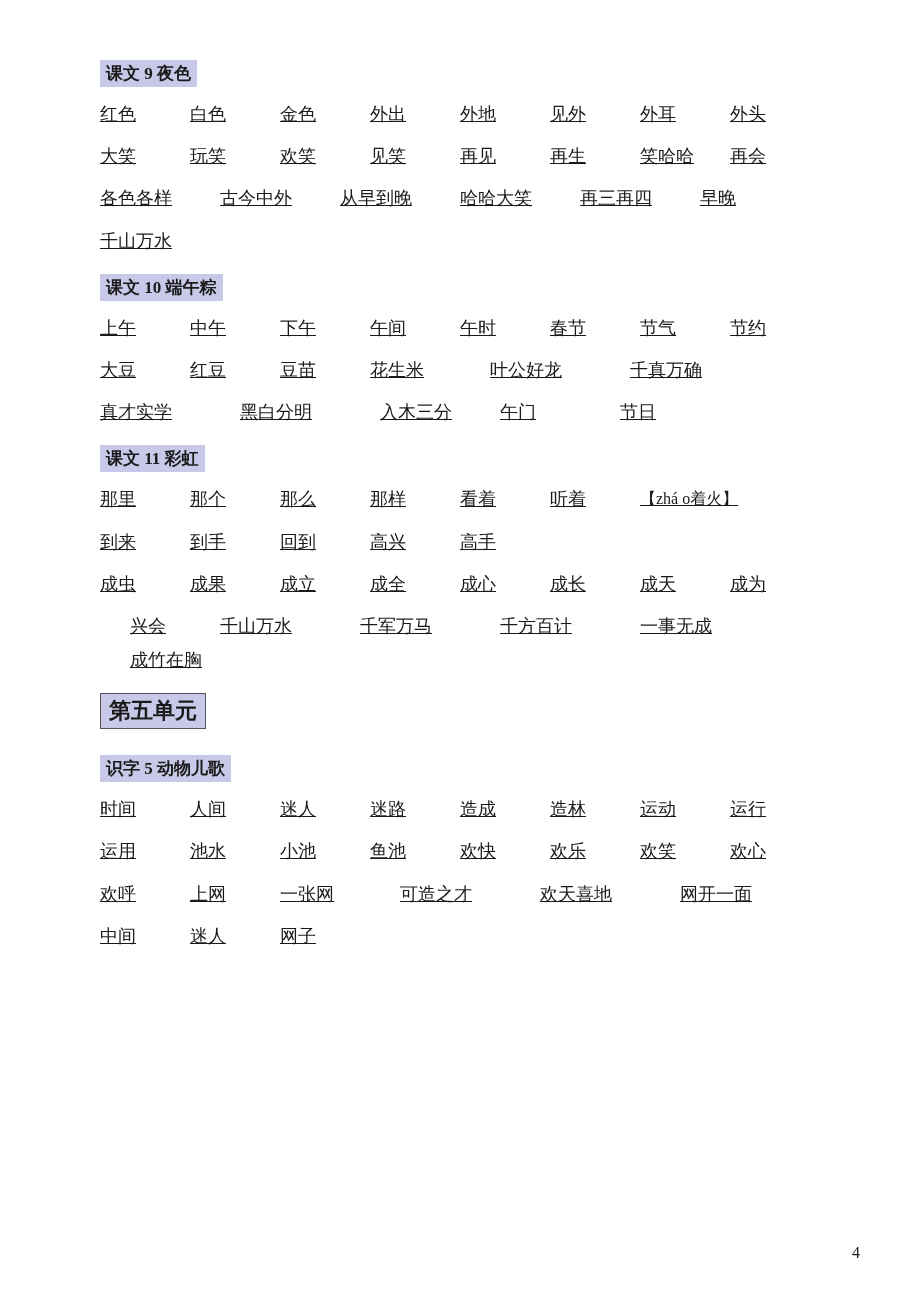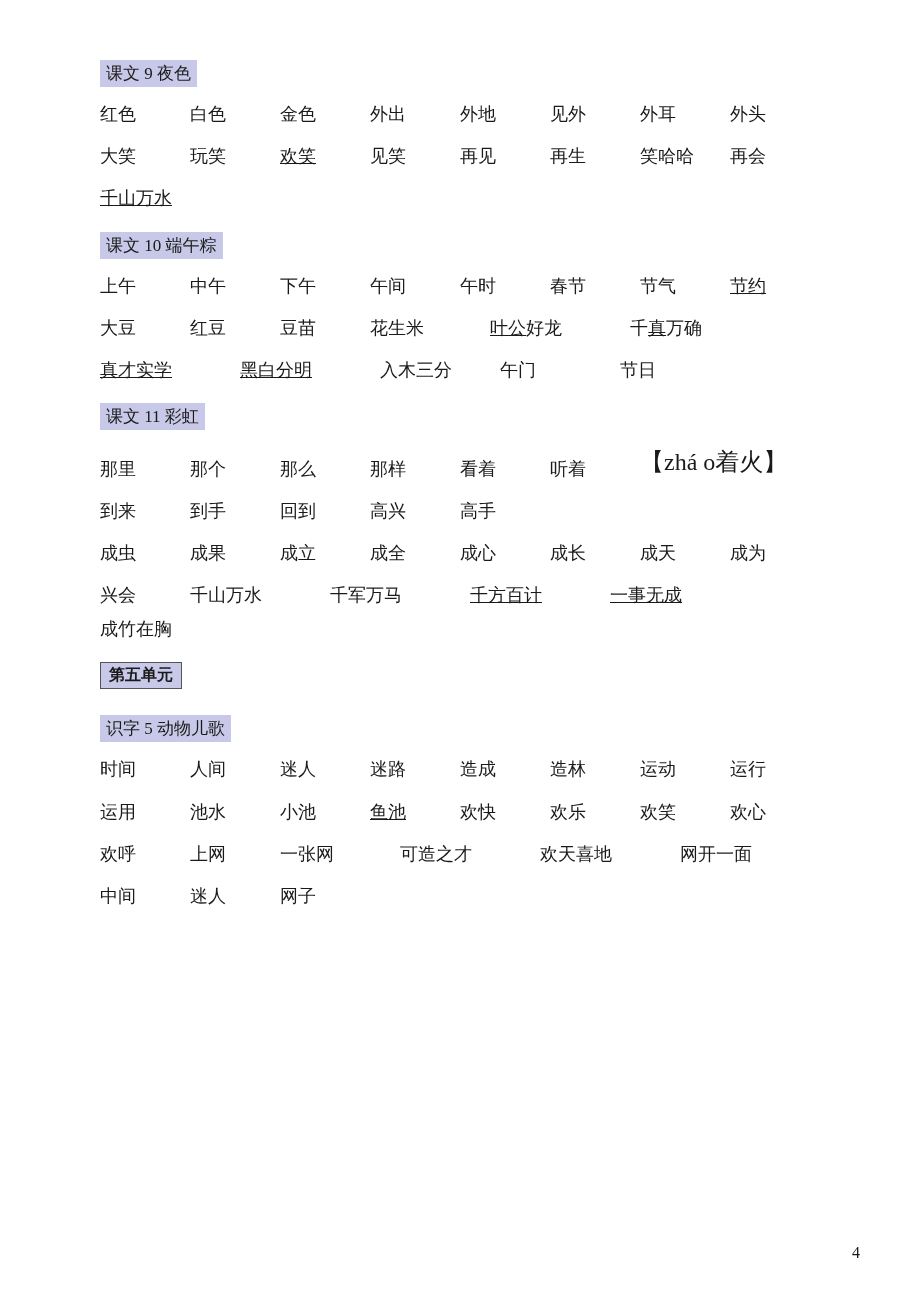--- a/index.html
+++ b/index.html
@@ -16,43 +16,44 @@
       min-height: 1302px;
       padding: 60px 80px 60px 100px;
       position: relative;
     }
 
     .section-title {
       display: inline-block;
       background-color: #c8c8e8;
       padding: 2px 6px;
       font-size: 17px;
-      font-weight: normal;
+      font-weight: bold;
       margin-bottom: 10px;
       font-family: "SimSun", serif;
     }
 
     .unit-title {
       display: inline-block;
       background-color: #c8c8e8;
       border: 1.5px solid #555;
       padding: 2px 8px;
-      font-size: 16px;
+      font-size: 22px;
       font-weight: bold;
       margin-bottom: 10px;
       font-family: "SimSun", serif;
     }
 
     .word-row {
       display: flex;
       flex-wrap: wrap;
       margin-bottom: 8px;
       line-height: 1.9;
       font-size: 18px;
-      align-items: flex-end;
+      align-items: center;
+      text-decoration: underline;
     }
 
     .word {
       min-width: 80px;
       display: inline-block;
       font-size: 18px;
       font-family: "SimSun", "宋体", serif;
       margin-right: 10px;
     }
 
@@ -62,38 +63,39 @@
 
     .word-wider {
       min-width: 130px;
     }
 
     .underline {
       text-decoration: underline;
     }
 
     .bracket-word {
-      font-size: 24px;
+      font-size: 16px;
       font-family: "SimSun", "宋体", serif;
       margin-right: 16px;
     }
 
     .section-block {
       margin-bottom: 16px;
     }
 
     .page-number {
       position: absolute;
       bottom: 40px;
       right: 60px;
       font-size: 16px;
       font-family: serif;
     }
 
     .indent {
+      margin-left: 30px;
     }
   </style>
 </head>
 <body>
 
 <div>
 
   <div class="section-block">
     <div class="section-title">课文 9  夜色</div>
 
@@ -111,20 +113,28 @@
       <span class="word">大笑</span>
       <span class="word">玩笑</span>
       <span class="word underline">欢笑</span>
       <span class="word">见笑</span>
       <span class="word">再见</span>
       <span class="word">再生</span>
       <span class="word">笑哈哈</span>
       <span class="word">再会</span>
     </div>
     <div class="word-row">
+      <span class="word word-wide">各色各样</span>
+      <span class="word word-wide">古今中外</span>
+      <span class="word word-wide">从早到晚</span>
+      <span class="word word-wide">哈哈大笑</span>
+      <span class="word word-wide">再三再四</span>
+      <span class="word">早晚</span>
+    </div>
+    <div class="word-row">
       <span class="word underline">千山万水</span>
     </div>
   </div>
 
   <div class="section-block">
     <div class="section-title">课文 10  端午粽</div>
 
     <div class="word-row">
       <span class="word">上午</span>
       <span class="word">中午</span>

